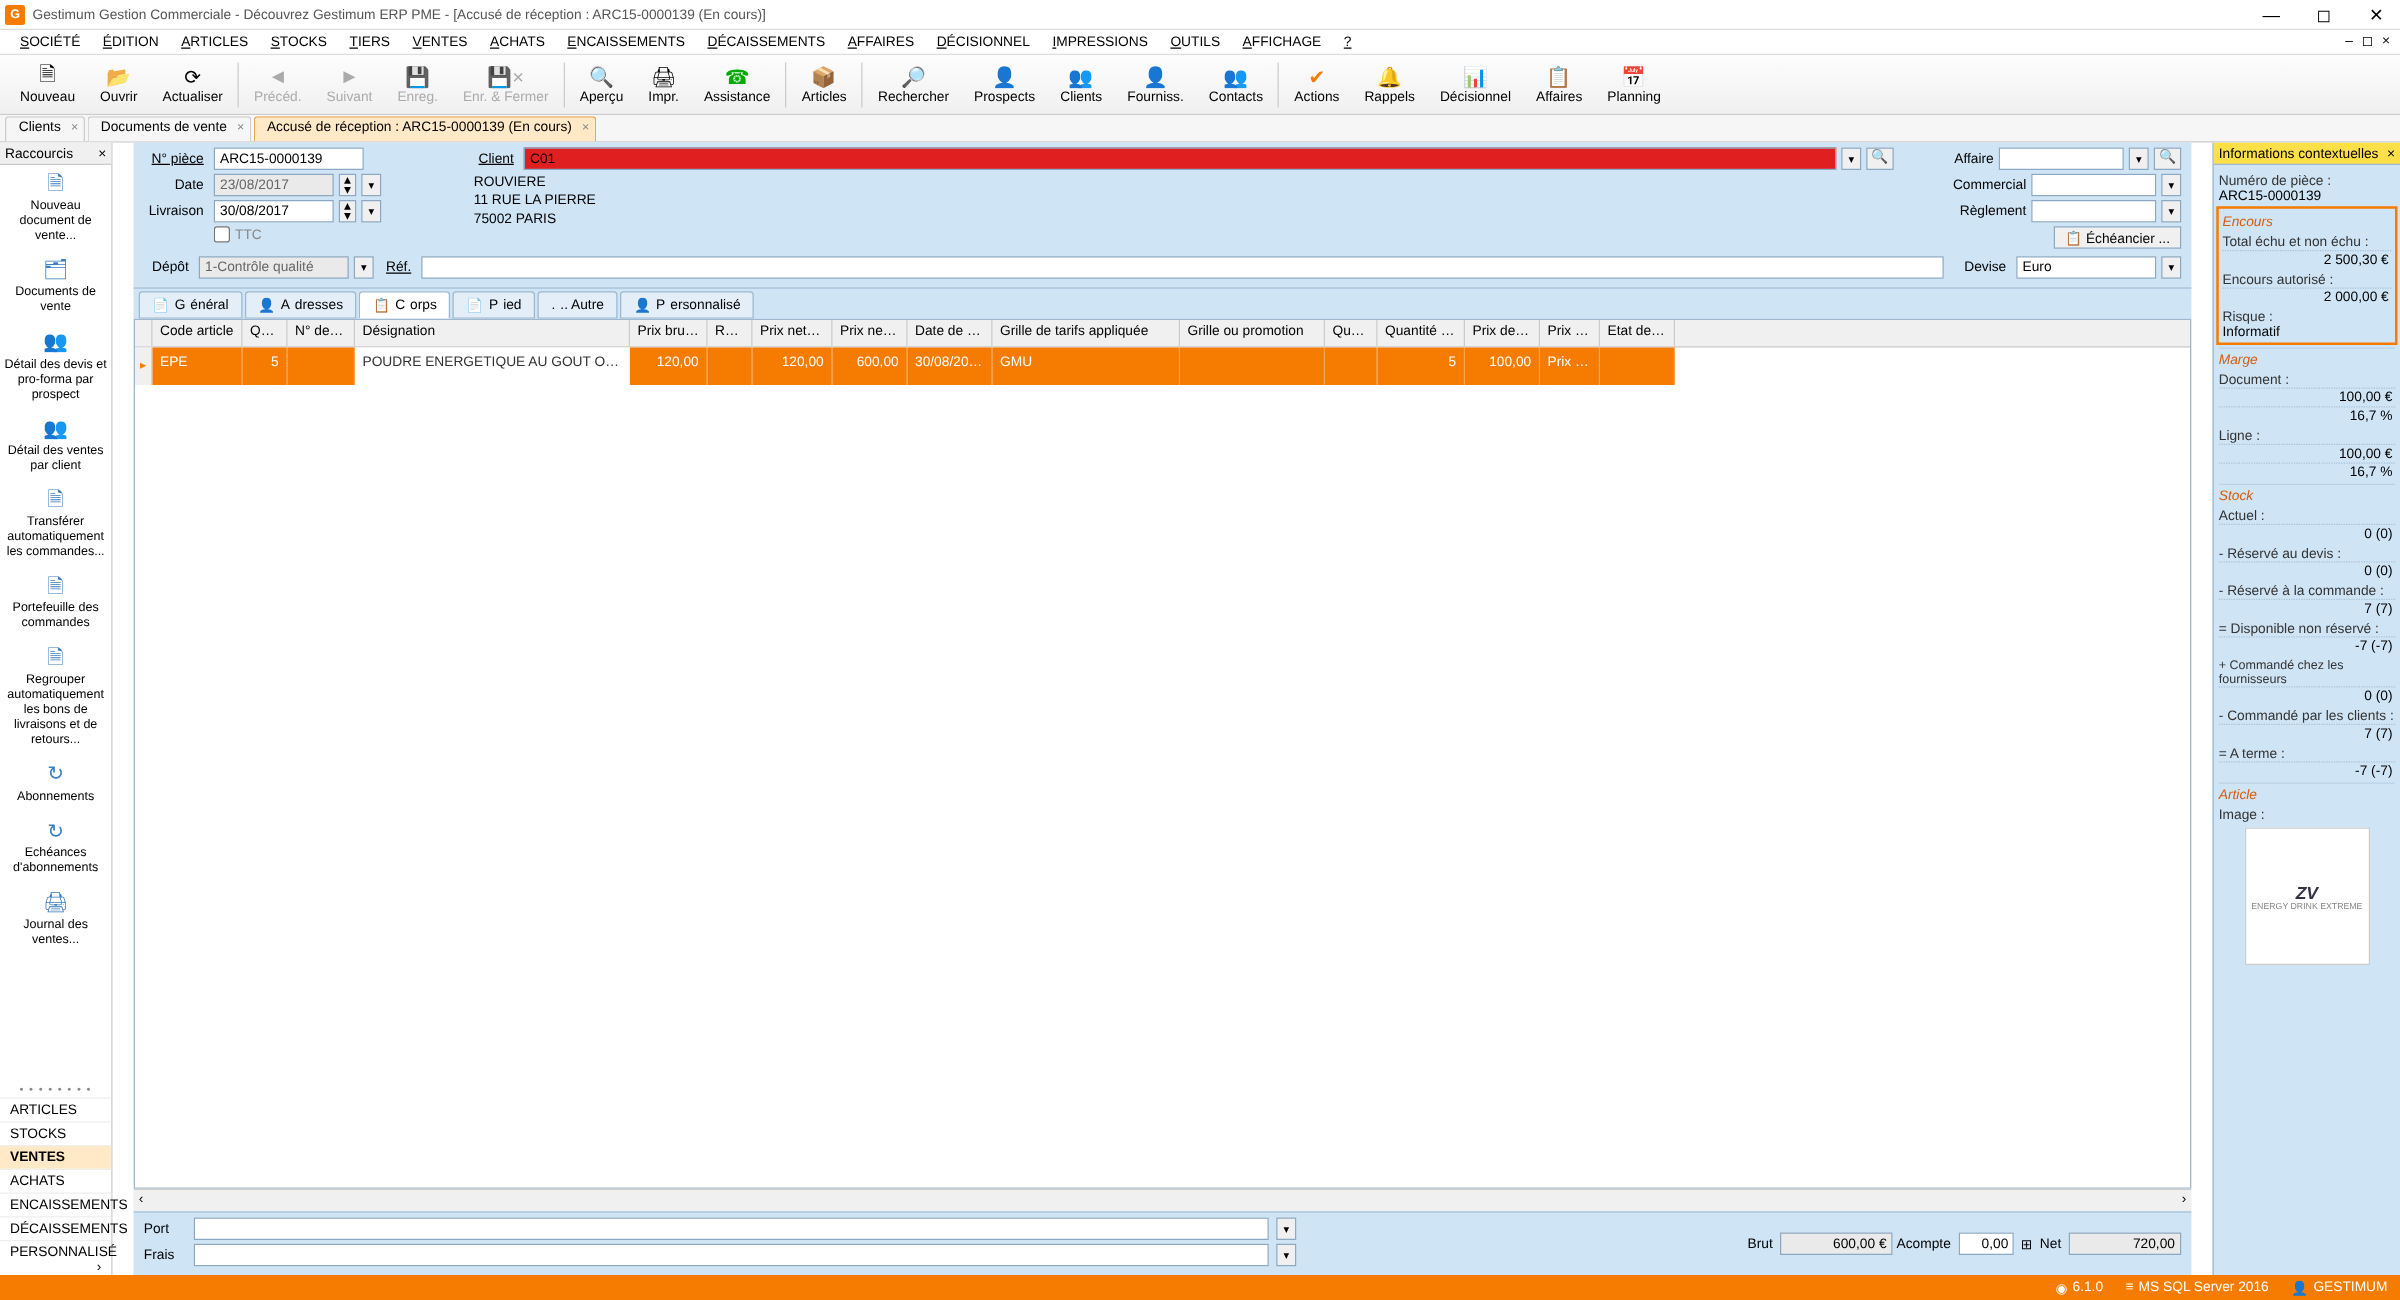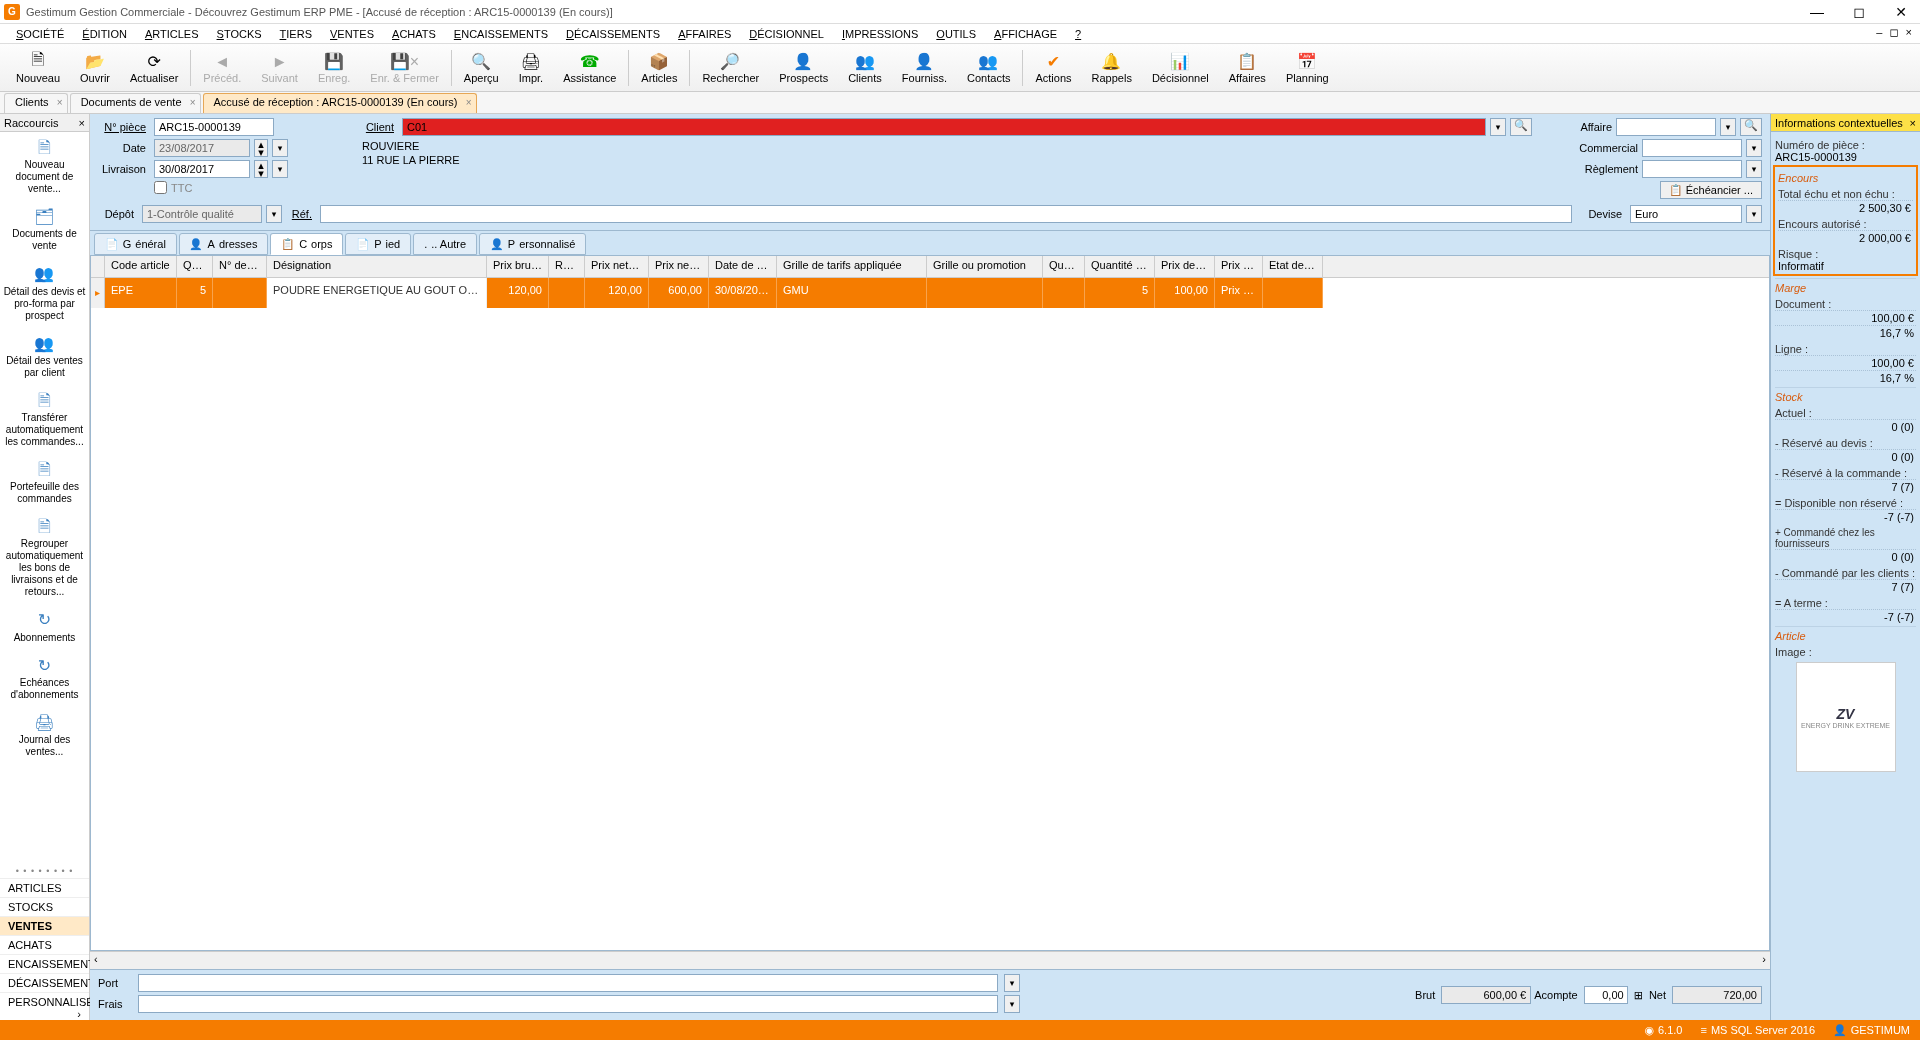--- a/index.html
+++ b/index.html
@@ -25,21 +25,21 @@
 .toolbar .tsep { width:1px; height:36px; background:#ccc; margin:0 2px; }
 .toolbar .tbtn.faded { color:#aaa; }
 
 
 .doctabs { height: 22px; background:#f6f6f6; border-bottom:1px solid #ccc; display:flex; align-items:flex-end; padding-left:4px; }
 .doctab { height:20px; padding:2px 18px 2px 10px; border:1px solid #ccc; border-bottom:none; background:#f6f6f6; margin-right:2px; font-size:11px; position:relative; border-radius:3px 3px 0 0; cursor:pointer;}
 .doctab .closex { position:absolute; right:4px; top:3px; font-size:10px; color:#888; }
 .doctab.active { background:#ffe9c7; border-color:#e6a756; }
 
 
-.mainrow { flex:1; display:flex; overflow:hidden; }
+.mainrow { flex:1; display:flex; overflow:hidden;gap:17px; }
 
 
 .sidebar { width: 90px; background:#fff; border-right:1px solid #ccc; display:flex; flex-direction:column; }
 .sidebar .shdr { height:18px; background:#f0f0f0; border-bottom:1px solid #ccc; display:flex; align-items:center; justify-content:space-between; padding:0 4px; font-size:11px;}
 .sidebar .sitems { flex:1; overflow:hidden; }
 .sidebar .sitem { text-align:center; padding:6px 2px; font-size:10px; line-height:1.2; cursor:pointer; }
 .sidebar .sitem .sicon { font-size:16px; display:block; margin-bottom:2px; color:#3a7fbf; }
 .sidebar .dots { text-align:center; color:#888; padding:2px; letter-spacing:1px; font-size:9px;}
 .sidebar .cats { }
 .sidebar .cat { padding:3px 8px; font-size:11px; cursor:pointer; border-top:1px solid #eee;}
@@ -314,20 +314,21 @@
             <div class="flabel" style="width:40px"><span class="u">Client</span></div>
             <div class="clientbar">
                 <span>C01</span>
               </div>
             <div class="dropbtn">▾</div>
             <div class="glassbtn">🔍</div>
           </div>
           <div class="addrblock">
             <div>ROUVIERE</div>
             <div>11 RUE LA PIERRE</div>
+            <div>75002 PARIS</div>
           </div>
         </div>
         <div class="rightcol">
           <div class="rrow">
               <div class="rlabel">Affaire</div>
               <div class="rcombo"></div>
               <div class="dropbtn">▾</div>
               <div class="glassbtn">🔍</div>
             </div>
           <div class="rrow">

